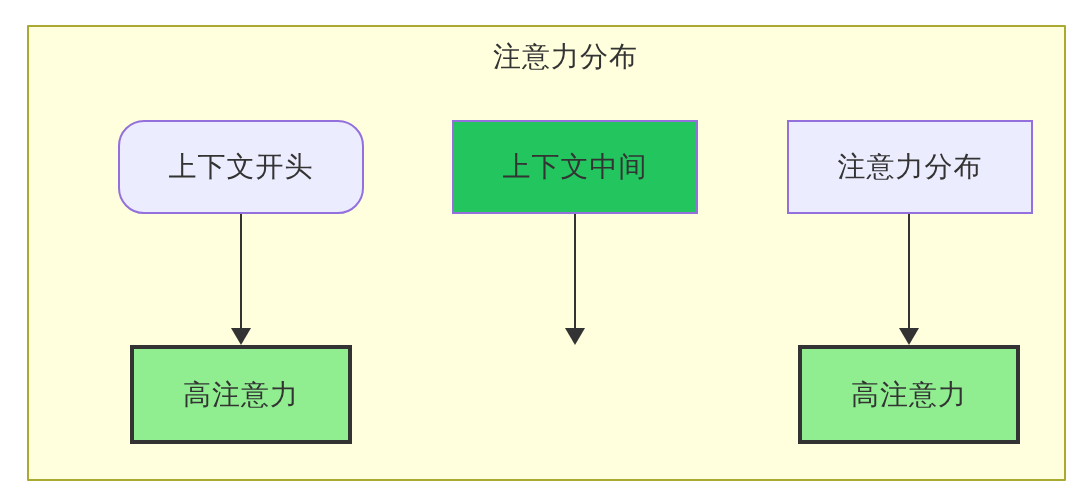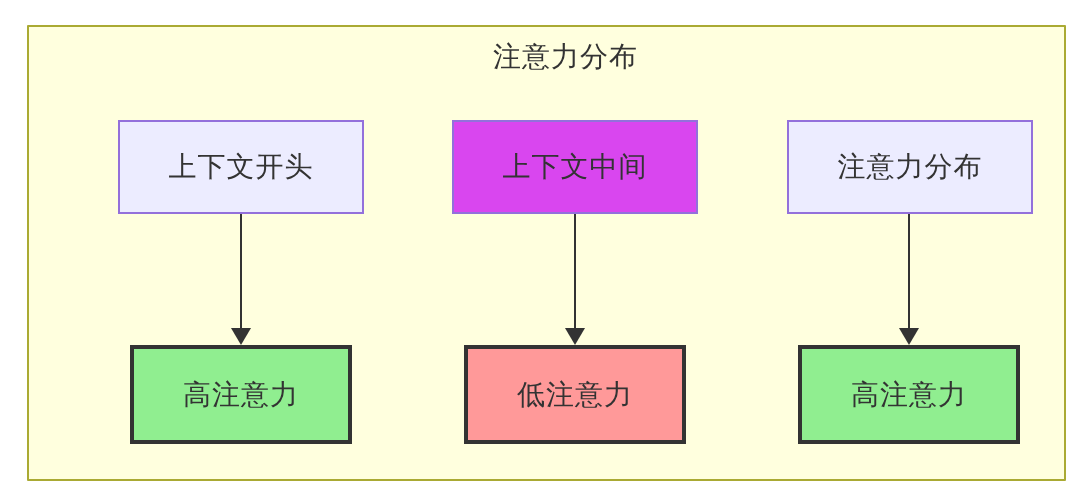--- a/index.html
+++ b/index.html
@@ -88,24 +88,24 @@
   }
 </style>
 </head>
 <body>
 
 <div class="canvas">
   <div class="cluster" style="background-color: rgb(255, 255, 222); border-color: rgb(170, 170, 51);">
 
     <div class="cluster-title">注意力分布</div>
 
-    <div class="node source src-1" style="background-color: rgb(236, 236, 255); border-color: rgb(147, 112, 219);">
+    <div class="node source src-1" style="background-color: rgb(236, 236, 255); border-color: rgb(147, 112, 219); border-radius: 26px;">
       <span>上下文开头</span>
     </div>
-    <div class="node source src-2" style="background-color: #d946ef; border-color: rgb(147, 112, 219);">
+    <div class="node source src-2" style="background-color: #22c55e; border-color: rgb(147, 112, 219);">
       <span>上下文中间</span>
     </div>
     <div class="node source src-3" style="background-color: rgb(236, 236, 255); border-color: rgb(147, 112, 219);">
       <span>注意力分布</span>
     </div>
 
     <div class="edge edge-1">
       <div class="edge-line" style="background-color: rgb(51, 51, 51);"></div>
       <div class="edge-head" style="border-top-color: rgb(51, 51, 51);"></div>
     </div>
@@ -114,21 +114,18 @@
       <div class="edge-head" style="border-top-color: rgb(51, 51, 51);"></div>
     </div>
     <div class="edge edge-3">
       <div class="edge-line" style="background-color: rgb(51, 51, 51);"></div>
       <div class="edge-head" style="border-top-color: rgb(51, 51, 51);"></div>
     </div>
 
     <div class="node result res-1" style="background-color: rgb(144, 238, 144); border-color: rgb(51, 51, 51);">
       <span>高注意力</span>
     </div>
-    <div class="node result res-2" style="background-color: rgb(255, 153, 153); border-color: rgb(51, 51, 51);">
-      <span>低注意力</span>
-    </div>
     <div class="node result res-3" style="background-color: rgb(144, 238, 144); border-color: rgb(51, 51, 51);">
       <span>高注意力</span>
     </div>
 
   </div>
 </div>
 
 </body></html>

